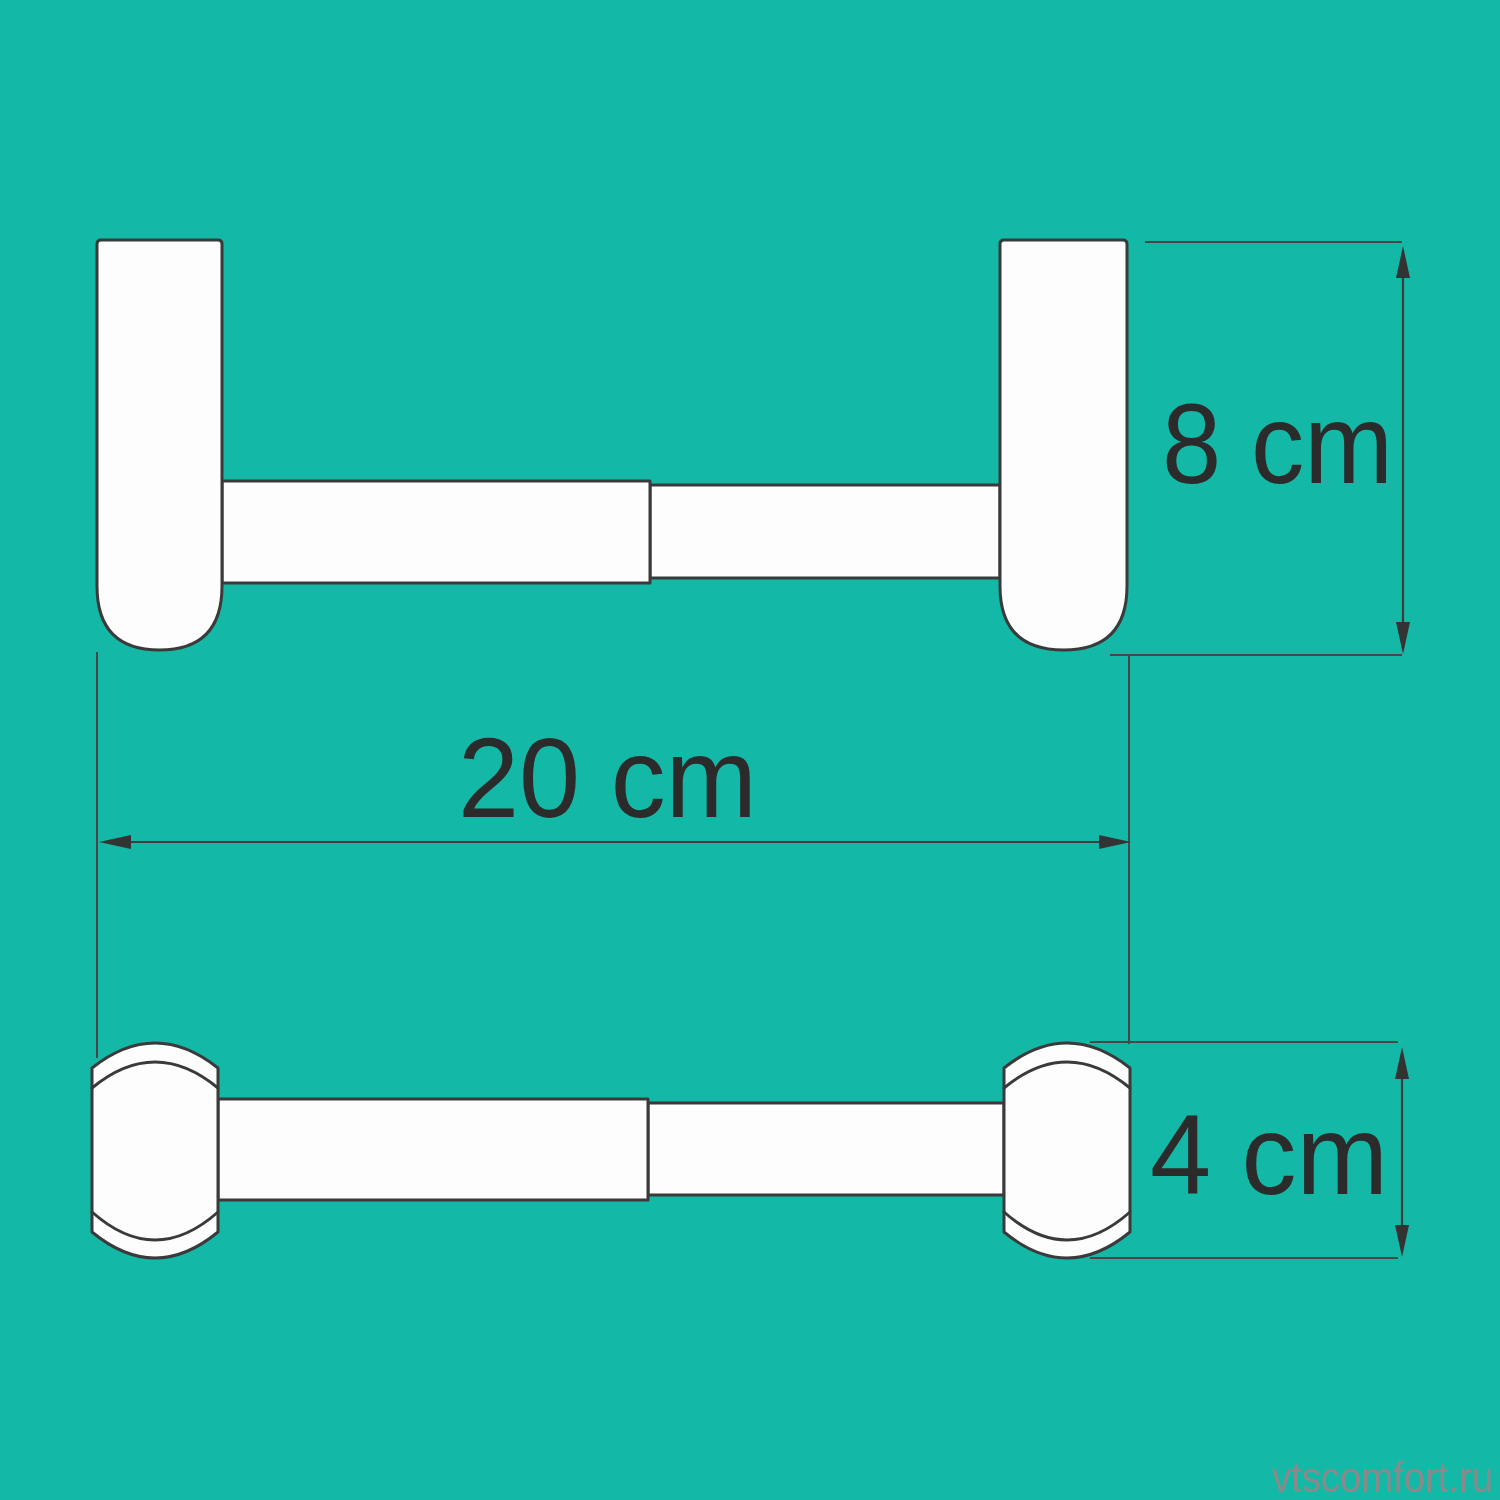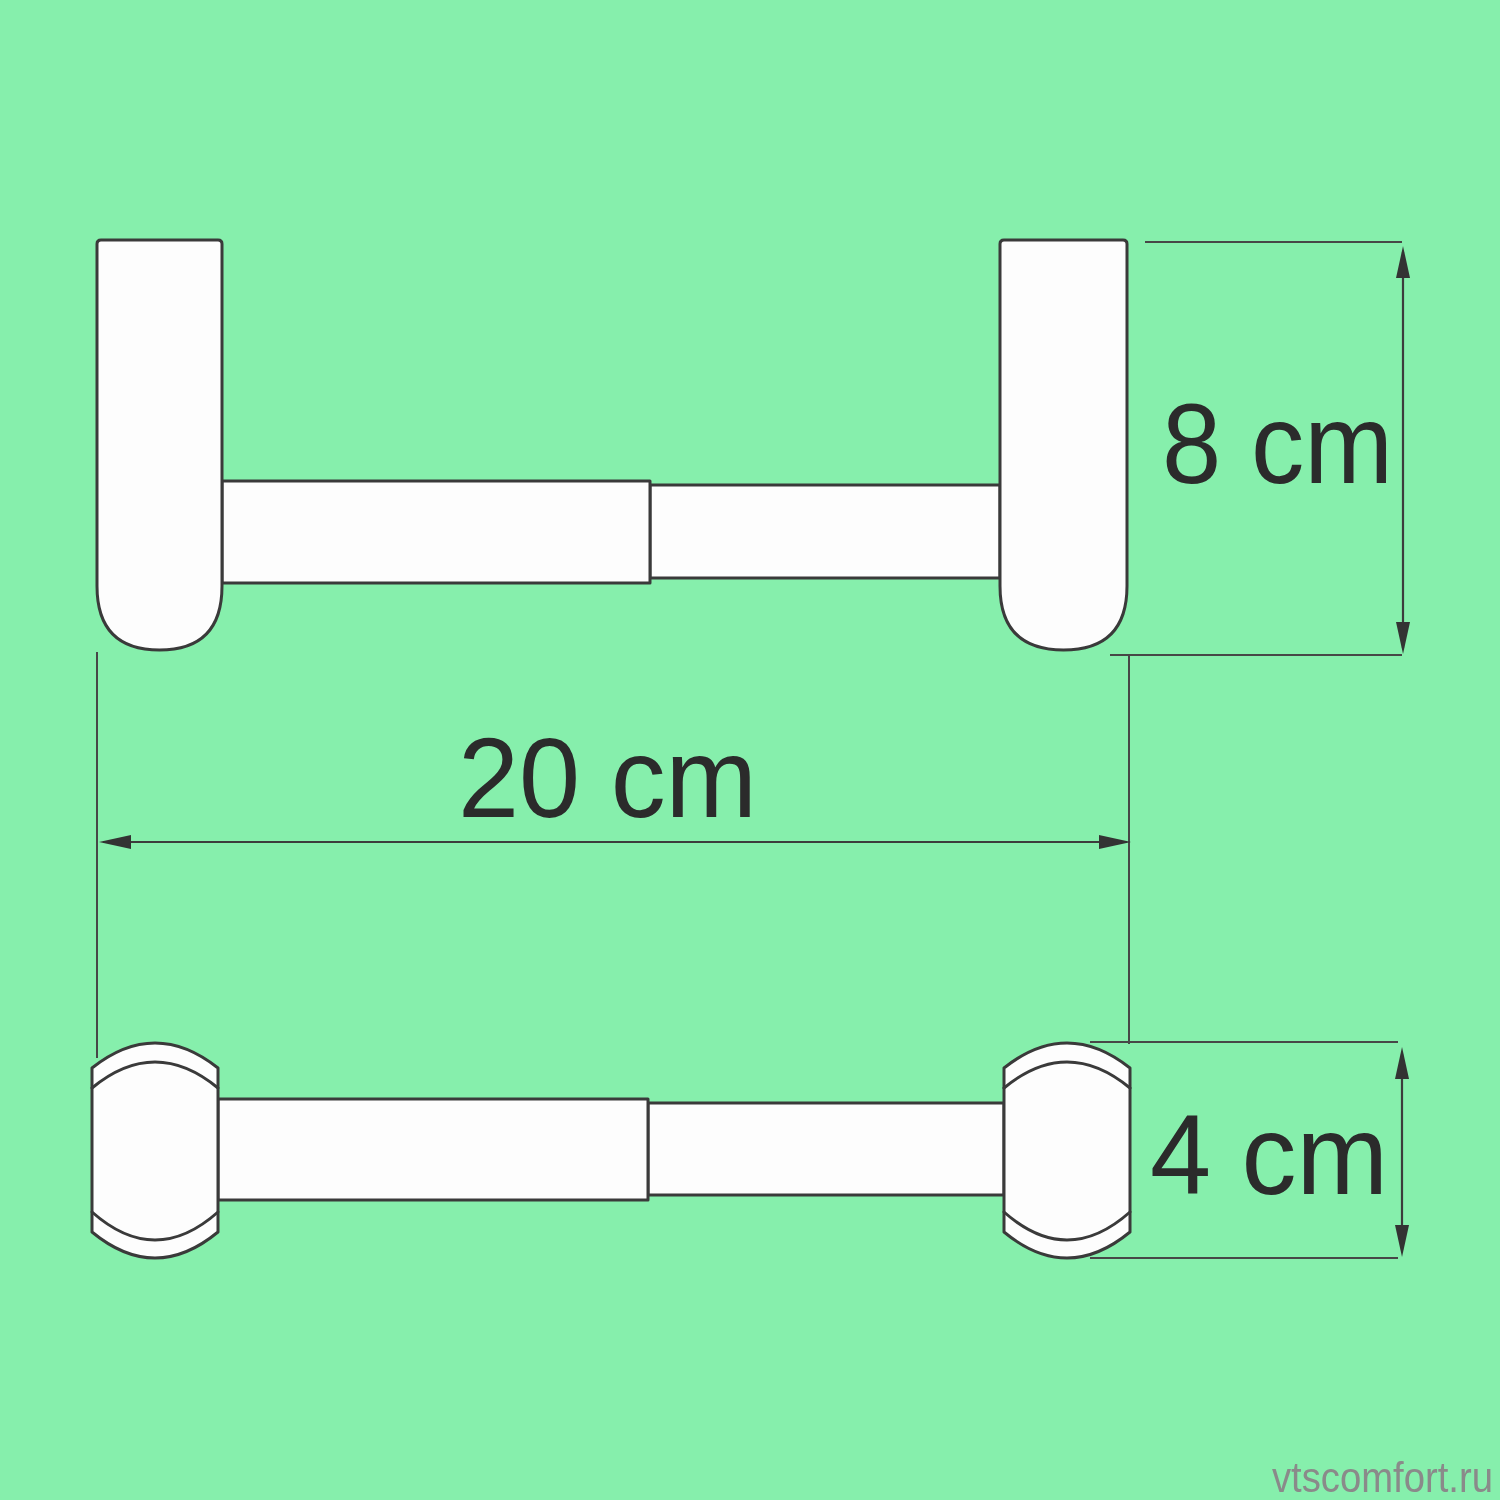--- a/index.html
+++ b/index.html
@@ -4,21 +4,21 @@
 <style>
   html, body {
     margin: 0;
     padding: 0;
     background: #ffffff;
   }
   .canvas {
     position: relative;
     width: 1500px;
     height: 1500px;
-    background: #86efac;
+    background: #14b8a6;
     overflow: hidden;
   }
   svg { display: block; }
 
   .shape {
     fill: #fdfdfd;
     stroke: #3a3a3a;
     stroke-width: 3;
     stroke-linejoin: round;
   }

